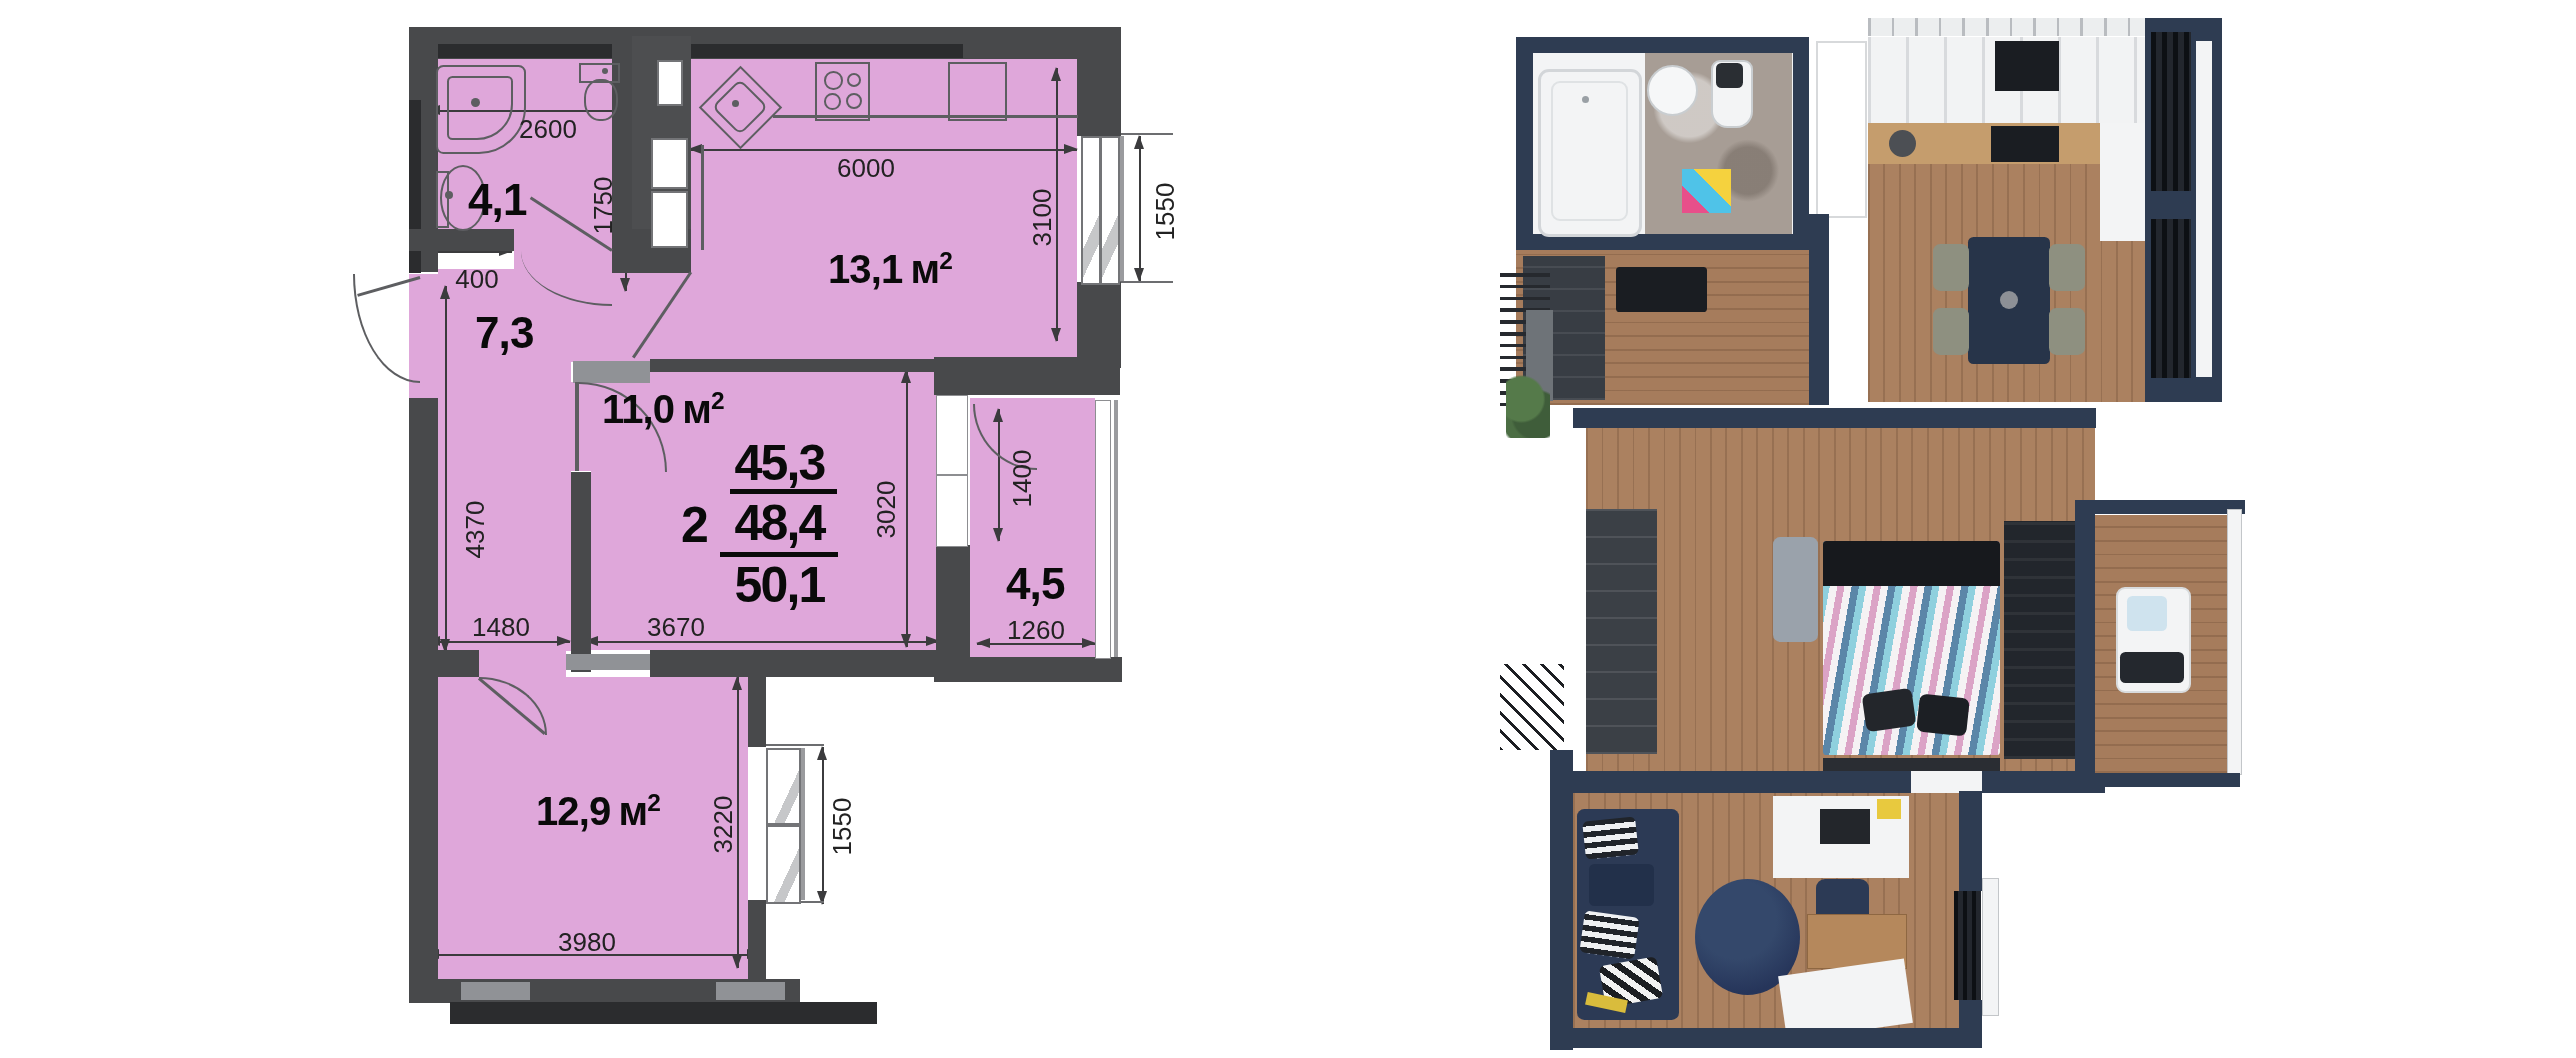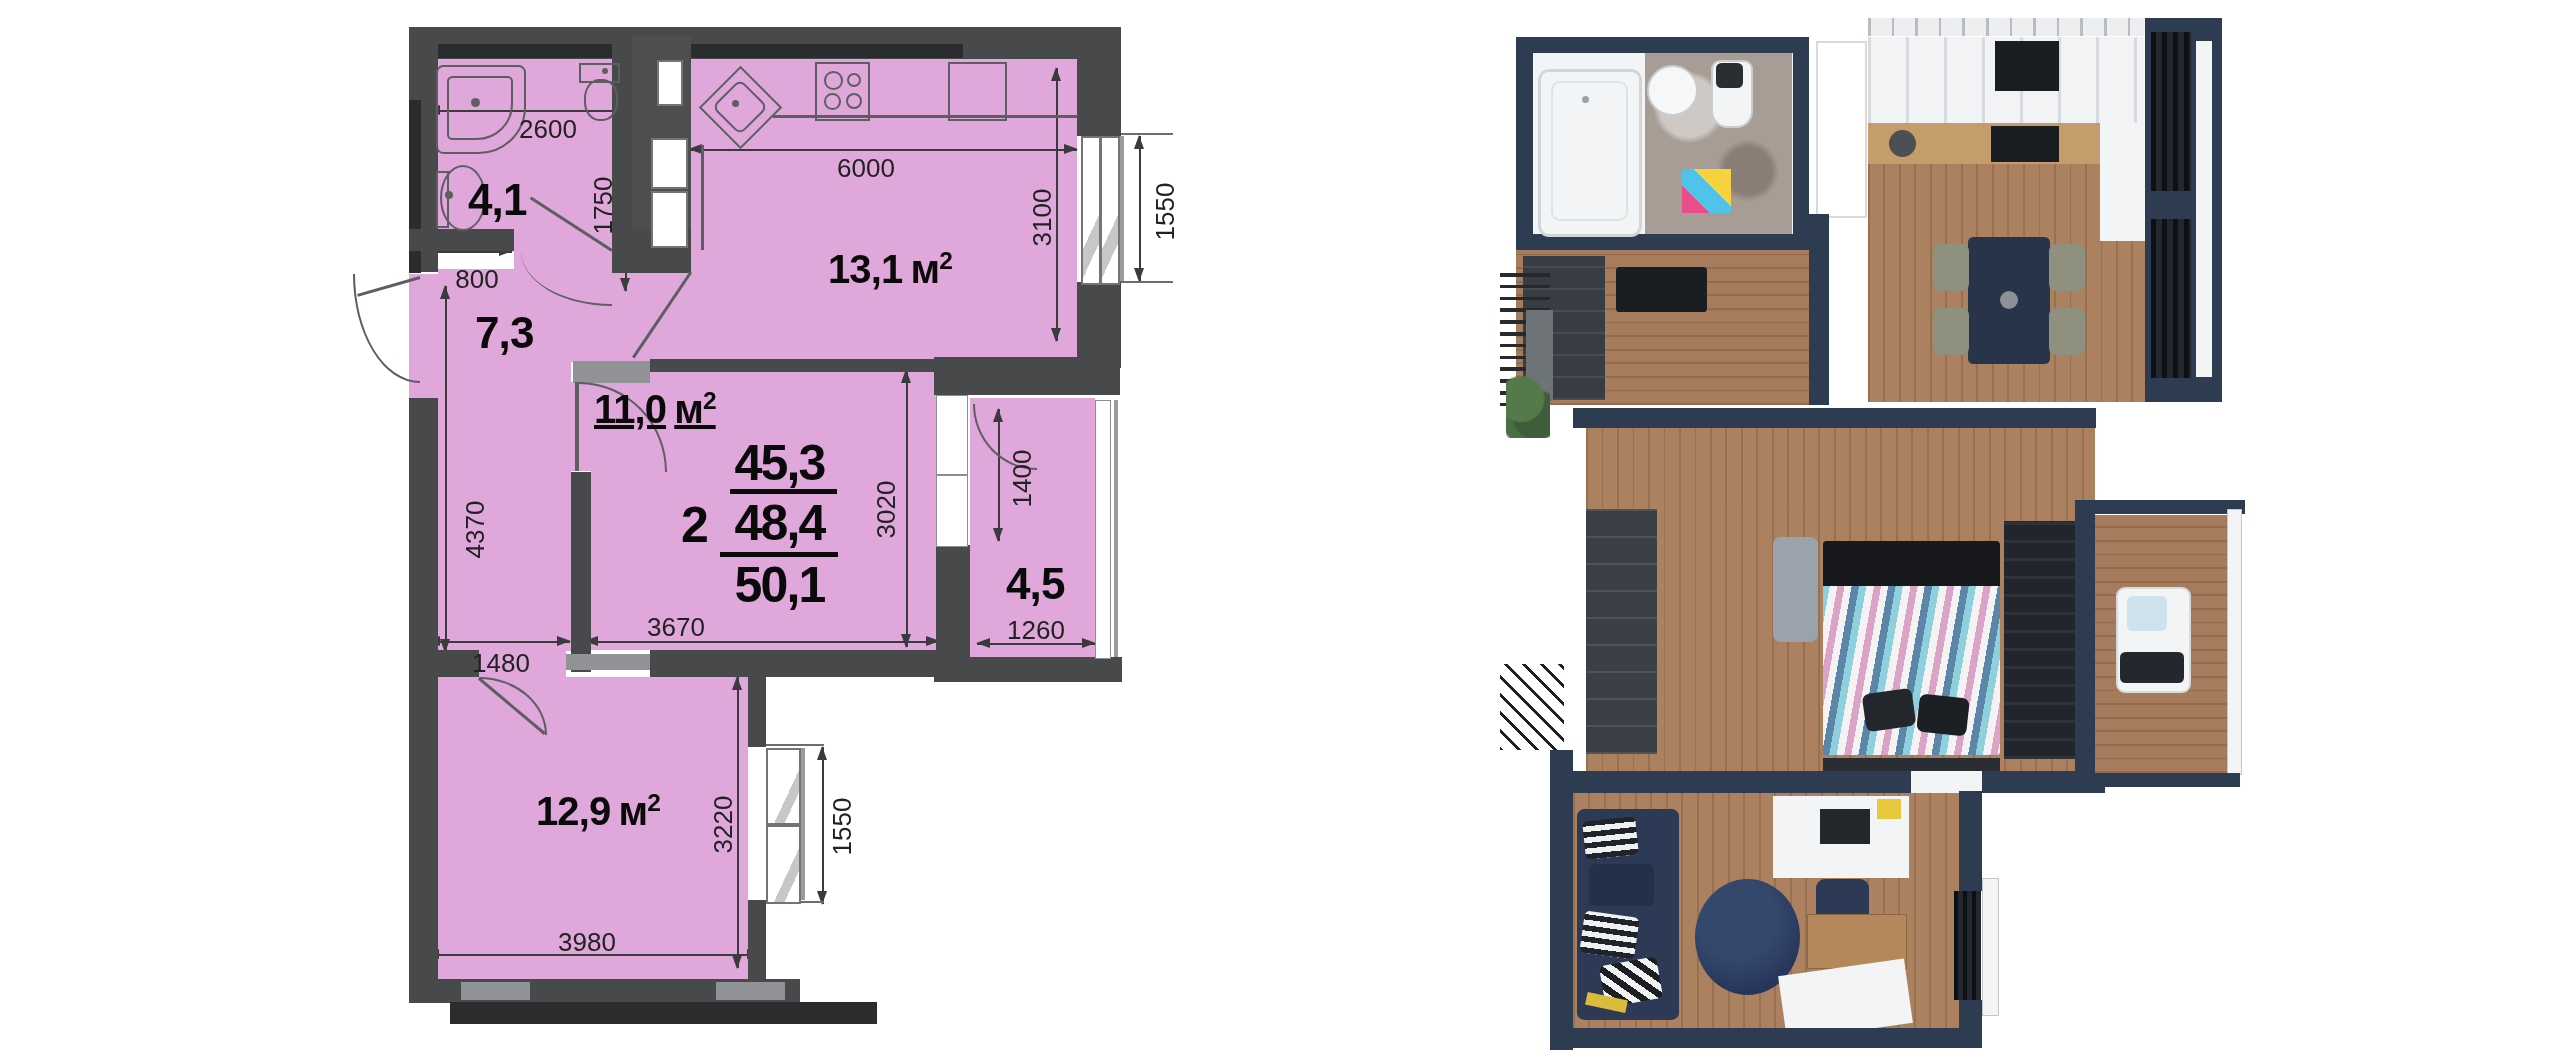--- a/index.html
+++ b/index.html
@@ -151,38 +151,38 @@
   <div class="line" style="left:301px;top:127px;width:2.7px;height:105px;"></div>
   <div class="fix" style="left:415px;top:44px;width:51px;height:55px;"></div>
   <div class="fix" style="left:424px;top:53px;width:14.5px;height:14.5px;border-radius:50%;"></div>
   <div class="fix" style="left:447px;top:55px;width:10px;height:10px;border-radius:50%;"></div>
   <div class="fix" style="left:424px;top:75px;width:12.7px;height:12.7px;border-radius:50%;"></div>
   <div class="fix" style="left:446px;top:75px;width:11.8px;height:11.8px;border-radius:50%;"></div>
   <div class="fix" style="left:548px;top:44px;width:55px;height:55px;"></div>
 
   <div class="lbl" style="left:107px;top:96px;width:82px;">2600</div>
   <div class="lbl vl" style="left:162px;top:173px;">1750</div>
-  <div class="lbl" style="left:45px;top:246px;width:64px;">800</div>
+  <div class="lbl" style="left:45px;top:246px;width:64px;">400</div>
   <div class="lbl" style="left:423px;top:135px;width:86px;">6000</div>
   <div class="lbl vl" style="left:601px;top:185px;">3100</div>
   <div class="lbl vl" style="left:724px;top:179px;">1550</div>
   <div class="lbl vl" style="left:445px;top:477px;">3020</div>
   <div class="lbl vl" style="left:581px;top:446px;">1400</div>
   <div class="lbl" style="left:595px;top:597px;width:82px;">1260</div>
   <div class="lbl vl" style="left:34px;top:497px;">4370</div>
-  <div class="lbl" style="left:60px;top:594px;width:82px;margin-top:36px;">1480</div>
+  <div class="lbl" style="left:60px;top:594px;width:82px;">1480</div>
   <div class="lbl" style="left:233px;top:594px;width:86px;">3670</div>
   <div class="lbl vl" style="left:282px;top:792px;">3220</div>
   <div class="lbl vl" style="left:401px;top:794px;">1550</div>
   <div class="lbl" style="left:144px;top:909px;width:86px;">3980</div>
 
   <div class="ar" style="left:68px;top:157px;"><span>4,1</span></div>
   <div class="ar" style="left:75px;top:290px;"><span>7,3</span></div>
   <div class="ar" style="left:428px;top:229px;font-size:40px;"><span>13,1</span><span class="u">м</span><sup>2</sup></div>
-  <div class="ar" style="left:194px;top:369px;font-size:40px;text-decoration:underline;"><span>11,0</span><span class="u">м</span><sup>2</sup></div>
+  <div class="ar" style="left:202px;top:369px;font-size:40px;"><span>11,0</span><span class="u">м</span><sup>2</sup></div>
   <div class="ar" style="left:606px;top:541px;"><span>4,5</span></div>
   <div class="ar" style="left:136px;top:771px;font-size:40px;"><span>12,9</span><span class="u">м</span><sup>2</sup></div>
 
   <div class="sum" style="left:262px;top:478px;width:64px;">2</div>
   <div class="sum" style="left:325px;top:416px;width:109px;">45,3</div>
   <div class="fracline" style="left:330px;top:471px;width:107px;height:4.5px;"></div>
   <div class="sum" style="left:325px;top:476px;width:109px;">48,4</div>
   <div class="fracline" style="left:320px;top:534px;width:118px;height:4.5px;"></div>
   <div class="sum" style="left:325px;top:538px;width:109px;">50,1</div>
 </div>

